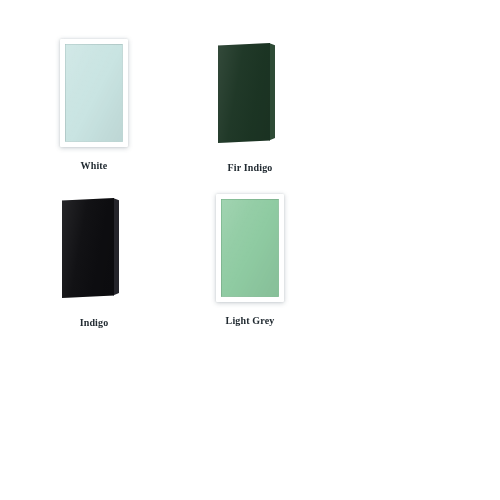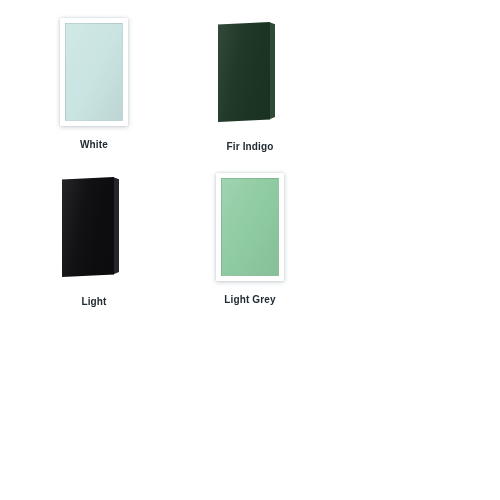--- a/index.html
+++ b/index.html
@@ -13,24 +13,25 @@
     height: 500px;
     overflow: hidden;
     font-family: "Liberation Sans", sans-serif;
     -webkit-font-smoothing: antialiased;
   }
 
   #swatch-grid {
     width: 476px;
     height: 500px;
     box-sizing: border-box;
-    padding: 10px 16px 0 16px;
+    padding: 31px 16px 0 16px;
     display: flex;
     flex-wrap: wrap;
     align-content: flex-start;
+    font-family: Liberation Serif, serif;
   }
 
   .swatch-card {
     width: 156px;
     height: 155px;
     box-sizing: border-box;
     display: flex;
     flex-direction: column;
     align-items: center;
     justify-content: flex-start;
@@ -139,21 +140,21 @@
       </div>
       <div class="swatch-label">Fir Indigo</div>
     </div>
     <div class="swatch-card">
       <div class="panel-wrap angled">
         <div class="panel-3d">
           <div class="edge" style="background-color: rgb(37, 37, 43);"></div>
           <div class="face" style="background-color: rgb(13, 13, 16);"></div>
         </div>
       </div>
-      <div class="swatch-label">Light</div>
+      <div class="swatch-label">Indigo</div>
     </div>
     <div class="swatch-card">
       <div class="panel-wrap">
         <div class="panel-flat">
           <div class="fill" style="background-color: rgb(143, 203, 162);"></div>
         </div>
       </div>
       <div class="swatch-label">Light Grey</div>
     </div>
   </div>

